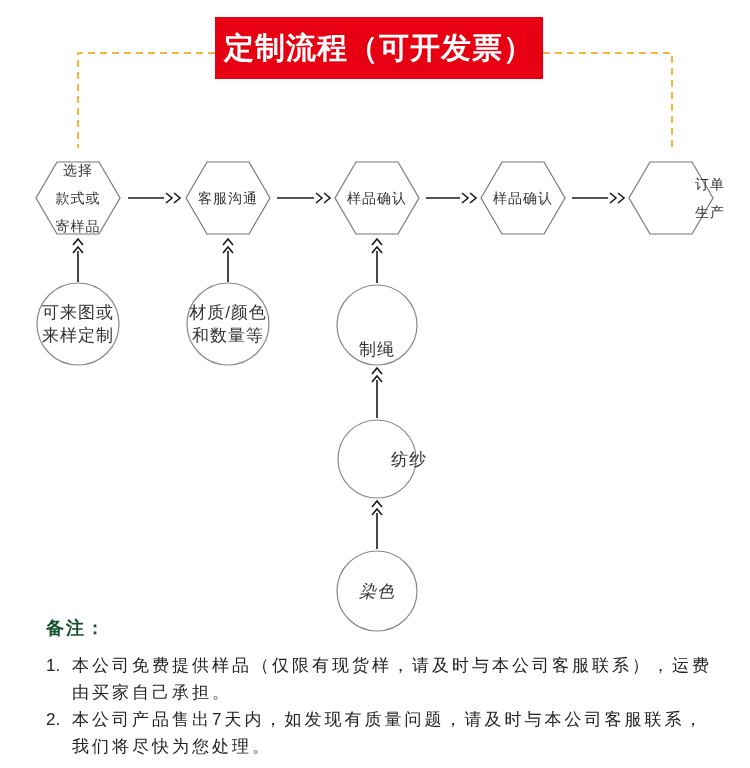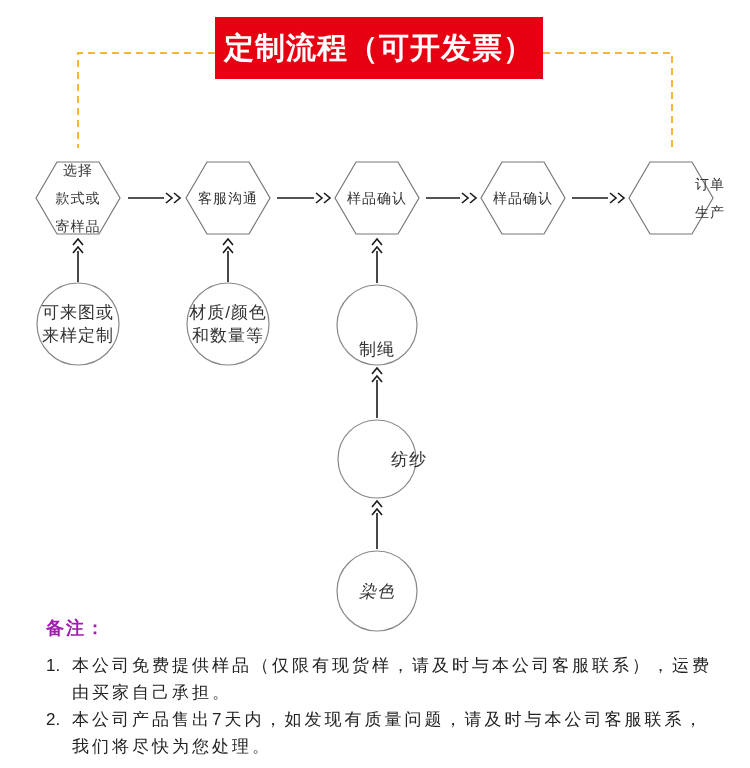--- a/index.html
+++ b/index.html
@@ -43,21 +43,21 @@
   }
   .step-label { font-size: 14px; line-height: 28px; }
   .circle-label { font-size: 17px; line-height: 23px; }
   .notes {
     position: absolute;
     left: 46px; top: 616px;
     width: 700px;
     color: #222222;
   }
   .notes-heading {
-    color: #a21caf;
+    color: #14532d;
     font-size: 18px;
     font-weight: bold;
     letter-spacing: 2px;
     margin-bottom: 12px;
   }
   .note-item {
     display: flex;
     align-items: flex-start;
     font-size: 17px;
     line-height: 27px;

